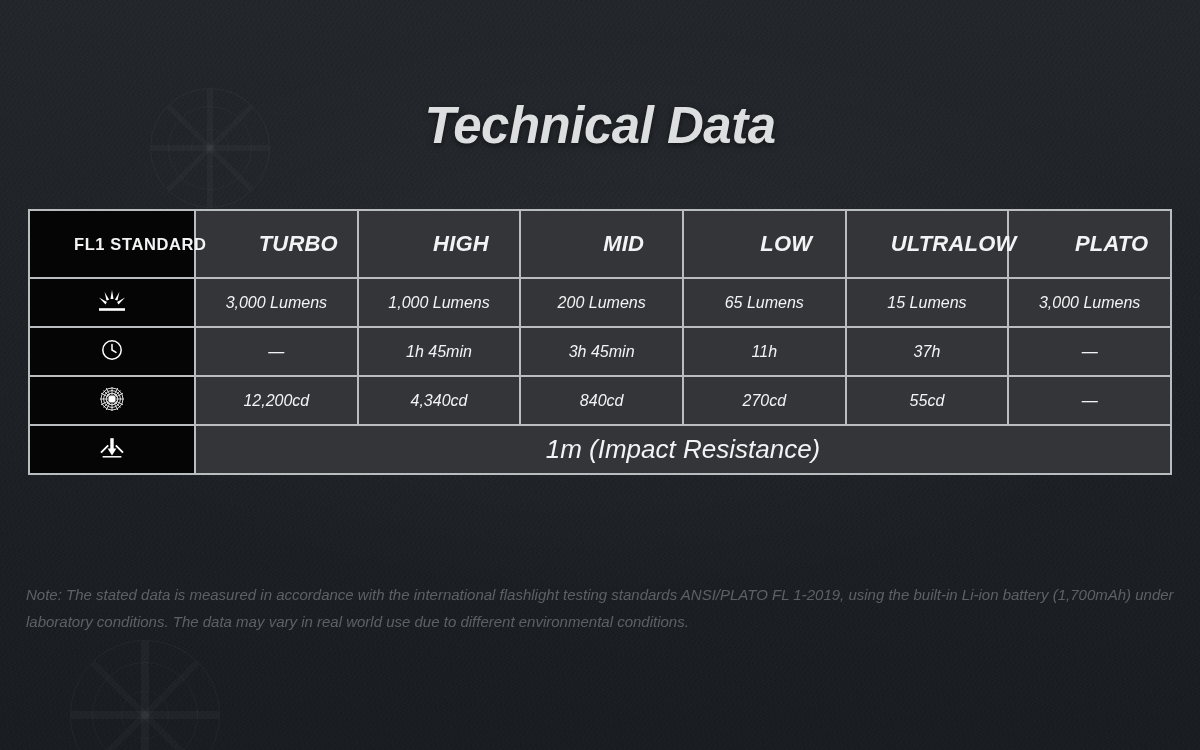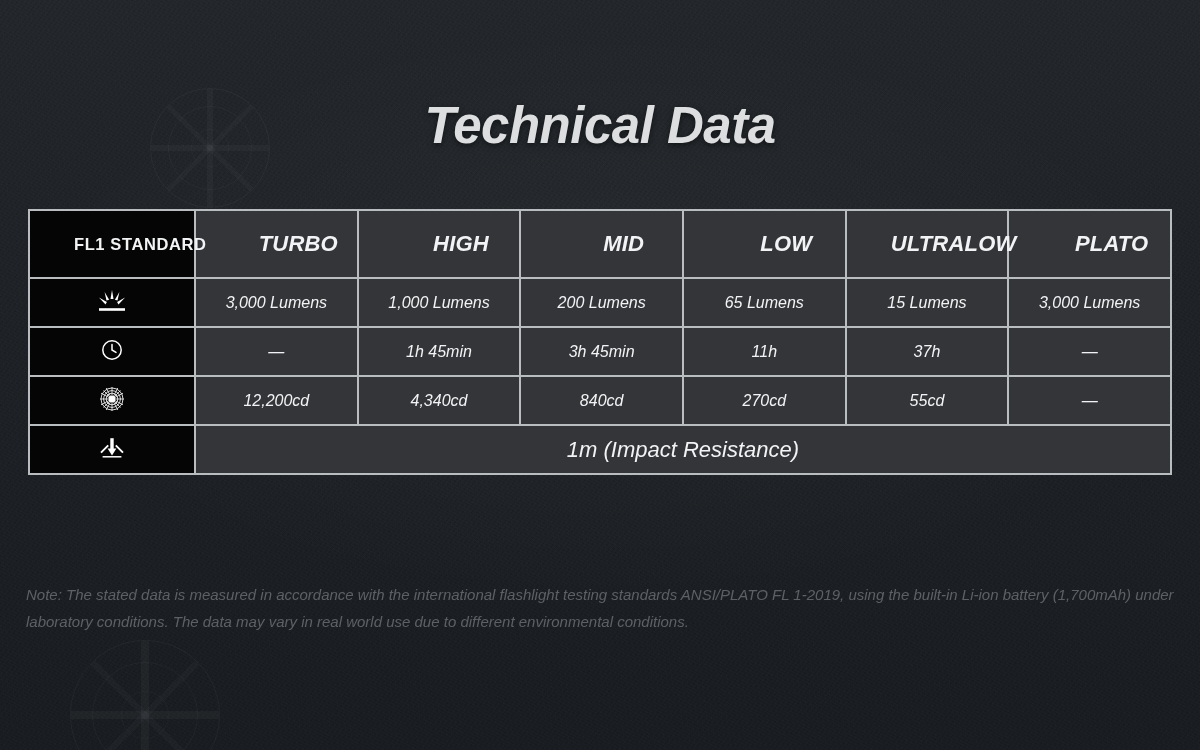--- a/index.html
+++ b/index.html
@@ -94,21 +94,21 @@
   }
   thead th { height:66px; font-size:22px; letter-spacing:.2px;padding-left:44px; }
   thead th.c-spec {
     font-size:16.5px;
     font-style:normal;
     font-weight:bold;
     letter-spacing:.6px;
   }
   tbody td { height:47px; }
   tbody td.c-spec { height:47px; }
-  .merged { font-size:22px; }
+  .merged { font-size:26px; }
 
   
   .icon { display:inline-block; line-height:0; }
   .icon svg { display:block; margin:0 auto; }
 
   
   #note {
     position:absolute; left:26px; top:582px; width:1148px;
     font-size:15px;
     font-style:italic;

